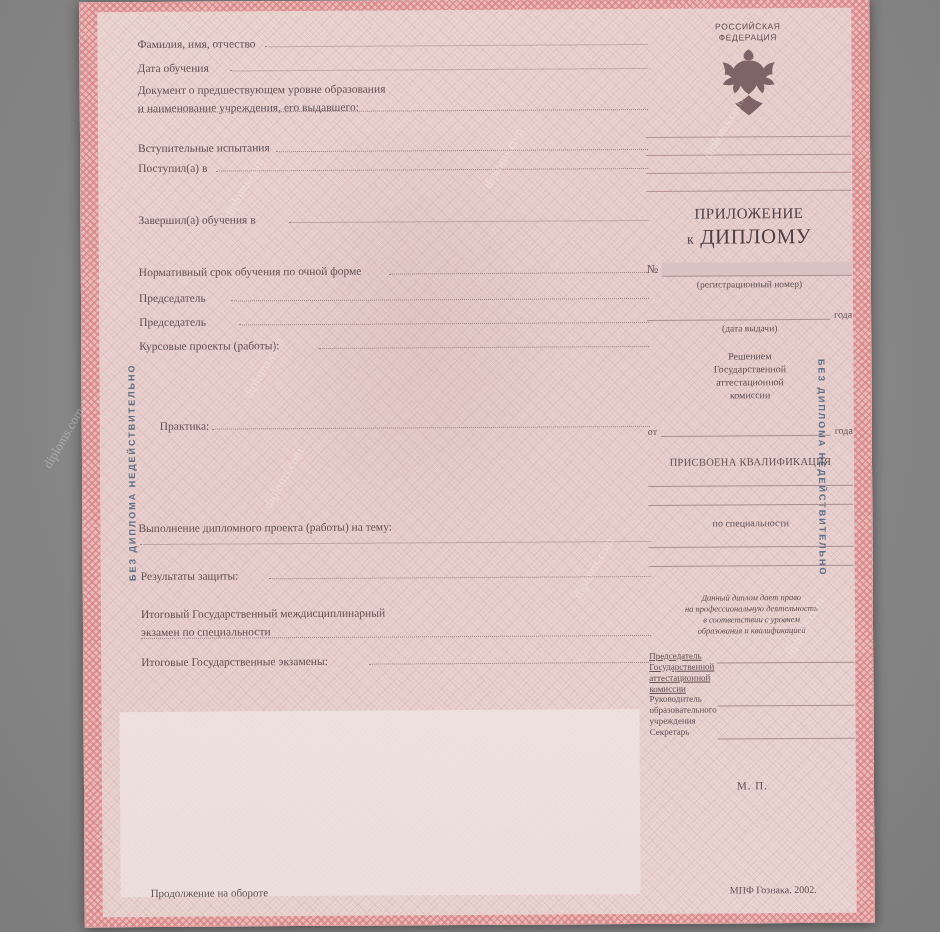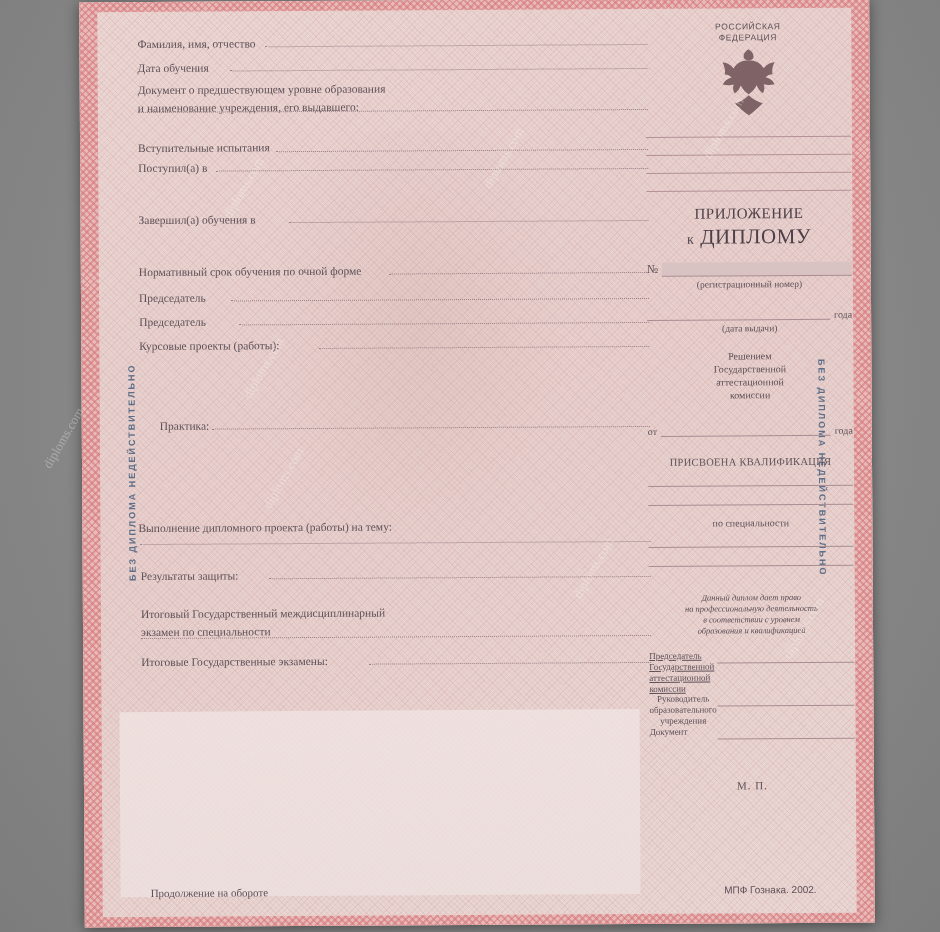--- a/index.html
+++ b/index.html
@@ -122,21 +122,21 @@
   .sigrow .slabel{position:absolute;left:0;top:0;}
   .mp{margin-top:40px;text-align:center;font-size:11px;letter-spacing:1px;}
 
   
   #footer-left{
     position:absolute;left:48px;bottom:18px;font-size:11px;
     color:#5f5158;
   }
   #footer-right{
     position:absolute;right:40px;bottom:18px;font-size:10px;
-    color:#5f5158;font-family:Liberation Sans, sans-serif;
+    color:#5f5158;font-family:Liberation Serif, serif;
   }
 
   
   #sheen{
     position:absolute;left:18px;top:700px;width:520px;height:185px;
     background:linear-gradient(#efe3e1,#ece0de);
     opacity:.85;
   }
 
   
@@ -313,29 +313,29 @@
       <div class="sigrow">
         <span class="slabel" style="white-space:pre-line;text-decoration:underline;">Председатель
 Государственной
 аттестационной
 комиссии</span>
         <div class="sline"></div>
         <div style="height:22px;"></div>
       </div>
 
       <div class="sigrow" style="margin-top:8px;">
-        <span class="slabel" style="white-space:pre-line;text-align:center;">Руководитель
+        <span class="slabel" style="white-space:pre-line;">Руководитель
 образовательного
 учреждения</span>
         <div class="sline"></div>
         <div style="height:12px;"></div>
       </div>
 
       <div class="sigrow" style="margin-top:8px;">
-        <span class="slabel">Документ</span>
+        <span class="slabel">Секретарь</span>
         <div class="sline"></div>
       </div>
 
       <div class="mp">М. П.</div>
     </div>
 
     <div id="footer-left">Продолжение на обороте</div>
     <div id="footer-right">МПФ Гознака. 2002.</div>
   </div>
 </div>

